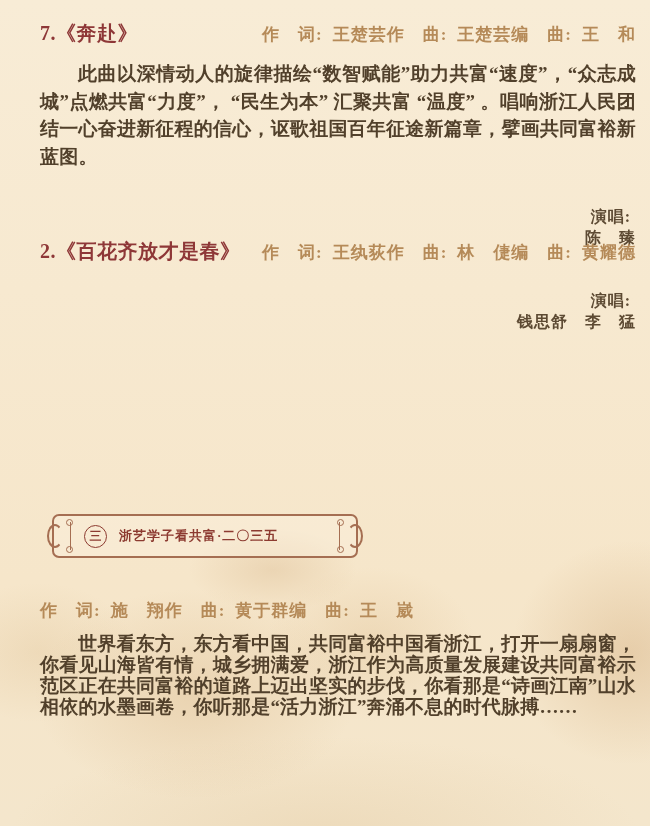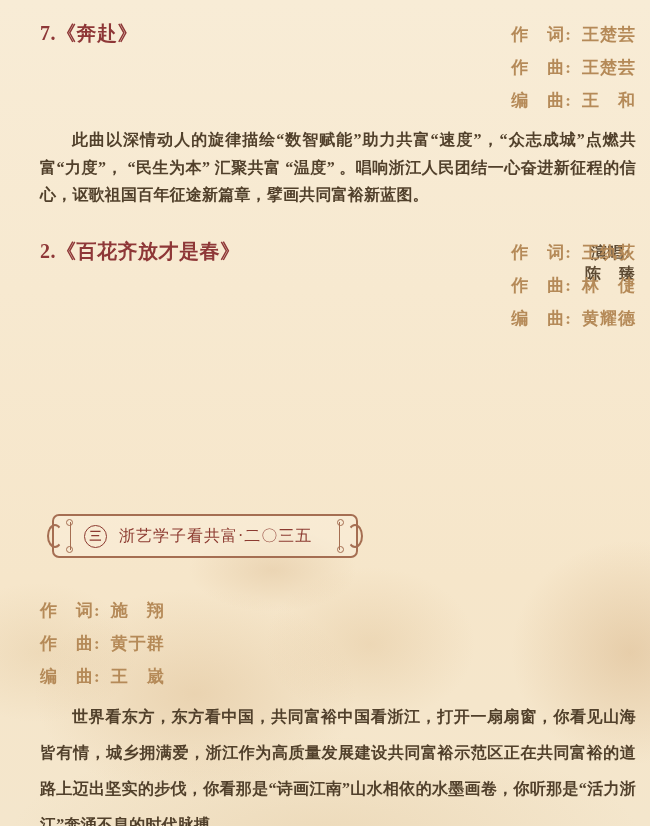--- a/index.html
+++ b/index.html
@@ -23,32 +23,32 @@
   }
   .song{position:absolute;left:40px;right:14px;}
   #song7{top:18px;}
   #song8{top:236px;}
   #finale{top:594px;}
   .song-header{display:flex;justify-content:space-between;align-items:flex-start;}
   .song-title{
     font-size:20px;font-weight:700;color:#8e3737;
     letter-spacing:.5px;line-height:30px;white-space:nowrap;
   }
-  .credits{display:flex;flex-direction:column;flex:0 0 auto;}
+  .credits{display:flex;flex-direction:row;flex:0 0 auto;}
   .credit-line{
     display:flex;line-height:33px;font-size:17px;font-weight:600;
     color:#b58a58;letter-spacing:1px;white-space:pre;
   }
   .credit-name{margin-left:10px;}
   .desc{
-    margin-top:9px;font-size:16px;line-height:27.5px;color:#51402b;
+    margin-top:9px;font-size:19px;line-height:27.5px;color:#51402b;
     font-weight:600;text-align:justify;text-indent:2em;
     word-break:break-all;letter-spacing:.2px;
   }
-  #finale .desc{line-height:36px;margin-top:6px;}
+  #finale .desc{line-height:21px;margin-top:6px;}
   .performer{
     margin-top:10px;padding-left:2em;font-size:16px;font-weight:600;
     color:#5d4a33;letter-spacing:1px;white-space:pre;text-align:right;
   }
   #song8 .performer{margin-top:4px;}
   #finale .performer{margin-top:4px;}
 
   
   .banner{
     position:absolute;top:514px;left:52px;
@@ -79,21 +79,21 @@
   .banner .dot.bl{left:12px;bottom:3px;}
   .banner .dot.tr{right:12px;top:3px;}
   .banner .dot.br{right:12px;bottom:3px;}
   .banner-num{
     display:inline-flex;align-items:center;justify-content:center;
     width:21px;height:21px;border:1.6px solid #8c3a30;border-radius:50%;
     font-size:12px;font-weight:700;color:#8c3a30;
     margin-right:12px;flex:0 0 auto;line-height:1;
   }
   .banner-text{
-    font-size:16px;font-weight:400;color:#8c3a30;
+    font-size:13px;font-weight:700;color:#8c3a30;
     letter-spacing:1px;white-space:nowrap;
   }
 </style>
 </head>
 <body>
 
 <div class="page">
 
   <section class="song" id="song7">
     <div class="song-header">
@@ -131,20 +131,24 @@
         <div class="credit-line">
           <span class="credit-label">作　曲:</span>
           <span class="credit-name">林　倢</span>
         </div>
         <div class="credit-line">
           <span class="credit-label">编　曲:</span>
           <span class="credit-name">黄耀德</span>
         </div>
       </div>
     </div>
+    <div class="performer">
+      <span>演唱: </span>
+      <span>钱思舒　李　猛</span>
+    </div>
   </section>
 
   <div class="banner">
     <span class="ring left"></span>
     <span class="ring right"></span>
     <span class="sep left"></span>
     <span class="sep right"></span>
     <span class="dot tl"></span>
     <span class="dot bl"></span>
     <span class="dot tr"></span>

